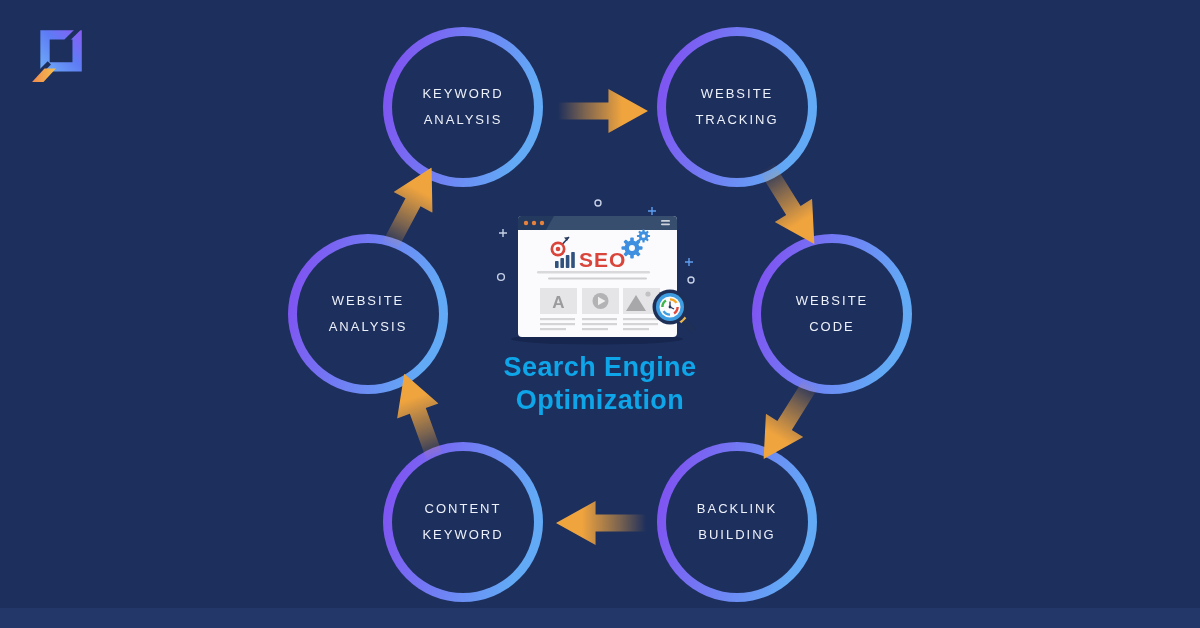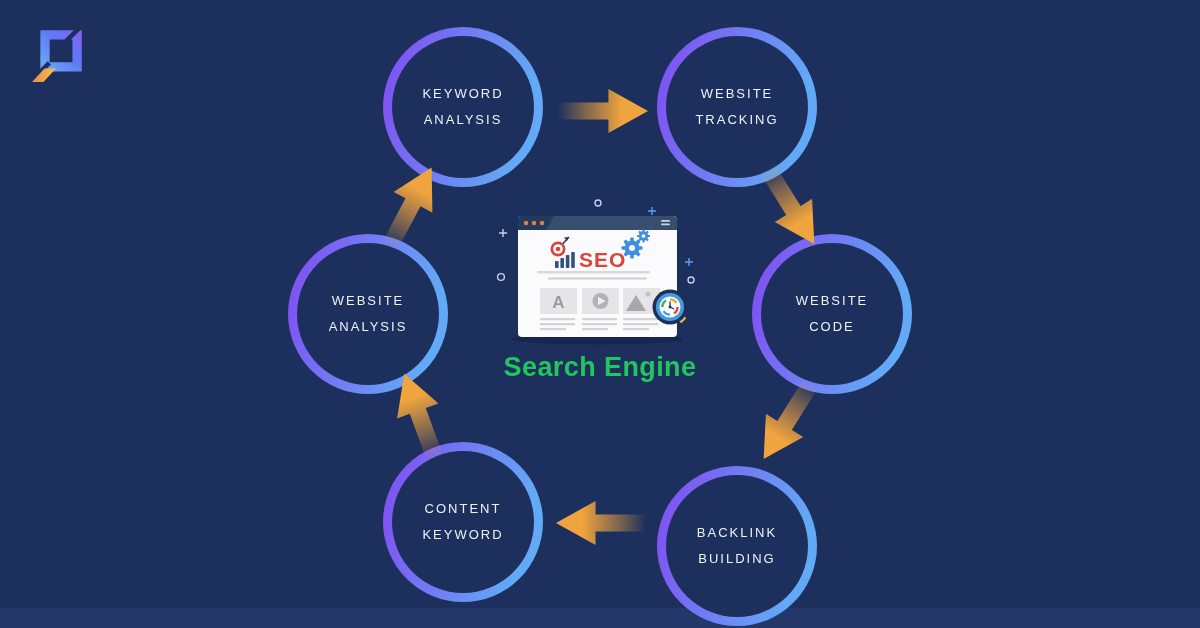--- a/index.html
+++ b/index.html
@@ -20,40 +20,40 @@
     background:
       linear-gradient(#1d2f5c,#1d2f5c) padding-box,
       linear-gradient(105deg,#7e57f2 12%, #62a9f6 82%) border-box;
     display:flex;flex-direction:column;align-items:center;justify-content:center;
     color:#edf1fa;font-size:13px;font-weight:500;letter-spacing:2px;
     line-height:26px;text-align:center;
   }
   .pos-keyword{left:383px;top:27px;}
   .pos-content{left:657px;top:27px;}
   .pos-code{left:752px;top:234px;}
-  .pos-backlink{left:657px;top:466px;align-items:center;}
+  .pos-backlink{left:657px;top:442px;align-items:center;}
   .pos-visitor{left:383px;top:442px;}
   .pos-result{left:288px;top:234px;}
   
   .arrow{
     position:absolute;width:92px;height:50px;
     clip-path:polygon(0% 33%,57% 33%,57% 6%,100% 50%,57% 94%,57% 67%,0% 67%);
     background:linear-gradient(90deg, rgba(240,164,62,0) 2%, rgba(222,155,66,0.5) 32%, #f0a43e 72%);
   }
   .arr-1{left:556px;top:86px;}
   .arr-2{left:744px;top:180px;transform:rotate(58deg);}
   .arr-3{left:742px;top:395px;transform:rotate(122deg);}
   .arr-4{left:556px;top:498px;transform:rotate(180deg);}
   .arr-5{left:374px;top:392px;transform:rotate(250deg);}
   .arr-6{left:364px;top:183px;transform:rotate(-62deg);}
   
   .center-art{position:absolute;left:488px;top:196px;width:232px;height:152px;}
   .center-heading{
     position:absolute;left:400px;top:351px;width:400px;
-    text-align:center;color:#22c55e;font-weight:bold;font-size:27px;line-height:33px;
+    text-align:center;color:#0ea5e9;font-weight:bold;font-size:27px;line-height:33px;
     letter-spacing:0.4px;
   }
 </style>
 </head>
 <body>
 
 <div class="footer-bar"></div>
 
 <svg class="logo" viewBox="0 0 56 56">
   <defs>
@@ -228,13 +228,14 @@
       <circle cx="182" cy="111" r="7.6" pathLength="100" stroke="#f5a623" stroke-dasharray="16 84" stroke-dashoffset="-75"></circle>
     </g>
     <line x1="182" y1="111" x2="182" y2="105.6" stroke="#24355c" stroke-width="1.3"></line>
     <line x1="182" y1="111" x2="186" y2="113" stroke="#24355c" stroke-width="1.3"></line>
     <circle cx="182" cy="111" r="1.4" fill="#24355c"></circle>
   </g>
 </svg>
 
 <div class="center-heading">
   <div>Search Engine</div>
+  <div>Optimization</div>
 </div>
 
 </body></html>

